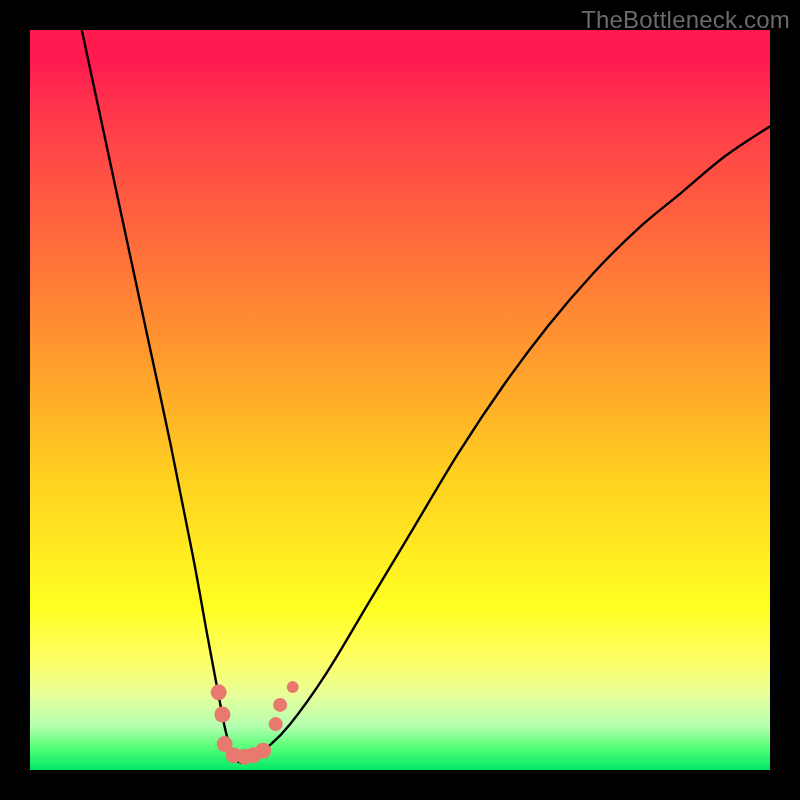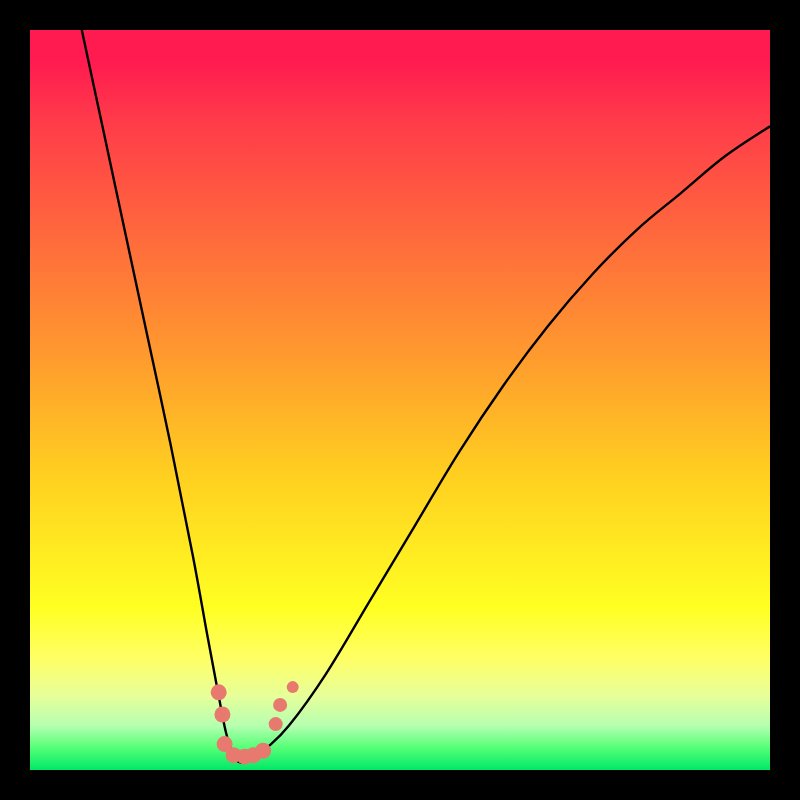--- a/index.html
+++ b/index.html
@@ -82,13 +82,14 @@
         <circle cx="194.62" cy="714.10" r="8" fill="#e7796e" stroke="#e7796e" stroke-width="0"></circle>
         <circle cx="203.50" cy="725.20" r="8" fill="#e7796e" stroke="#e7796e" stroke-width="0"></circle>
         <circle cx="214.60" cy="726.68" r="8" fill="#e7796e" stroke="#e7796e" stroke-width="0"></circle>
         <circle cx="223.48" cy="725.20" r="8" fill="#e7796e" stroke="#e7796e" stroke-width="0"></circle>
         <circle cx="233.10" cy="720.76" r="8" fill="#e7796e" stroke="#e7796e" stroke-width="0"></circle>
         <circle cx="245.68" cy="694.12" r="7" fill="#e7796e" stroke="#e7796e" stroke-width="0"></circle>
         <circle cx="250.12" cy="674.88" r="7" fill="#e7796e" stroke="#e7796e" stroke-width="0"></circle>
         <circle cx="262.70" cy="657.12" r="6" fill="#e7796e" stroke="#e7796e" stroke-width="0"></circle>
       </svg>
   </div>
+  <div class="watermark">TheBottleneck.com</div>
 </div>
 
 </body></html>

